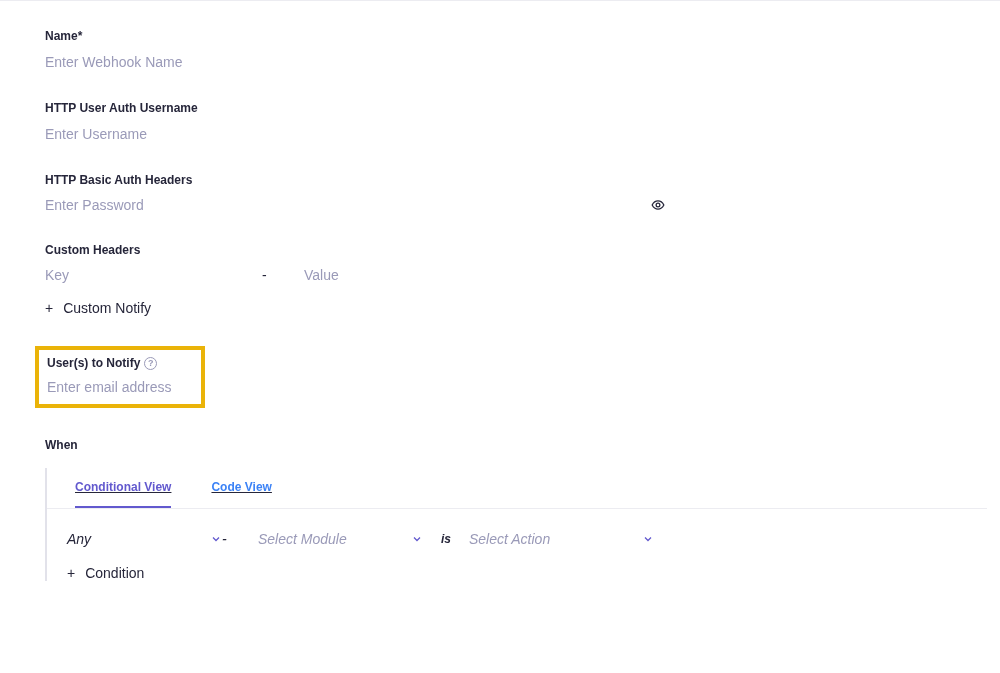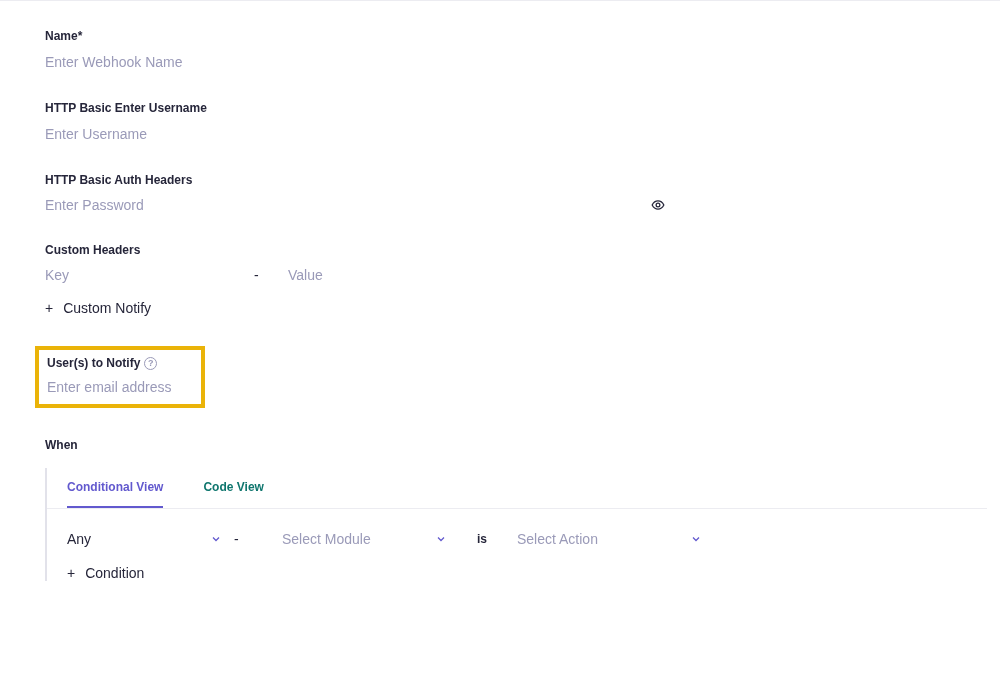--- a/index.html
+++ b/index.html
@@ -8,35 +8,35 @@
   .inner { padding: 28px 45px 0 45px; }
   .field-group { margin-bottom: 30px; position: relative; }
   .field-label { font-size: 12px; font-weight: 600; color: #26263a; margin-bottom: 10px; display: flex; align-items: center; gap: 4px; text-align: center; }
   .text-input {
     border: none; outline: none; font-size: 14px; color: #6e6e8f; width: 100%;
     background: transparent;
   }
   .text-input::placeholder { color: #9a9ab8; }
   .password-wrap { display: flex; align-items: center; width: 620px; }
   .eye-icon { color: #26263a; flex-shrink: 0; cursor: pointer; }
-  .ch-row { display: flex; align-items: flex-start; margin-top: 10px; gap: 4px; }
+  .ch-row { display: flex; align-items: flex-start; margin-top: 10px; gap: 12px; }
   .ch-key { width: 205px; }
   .dash { width: 30px; text-align: left; color: #26263a; font-size: 14px; }
   .ch-value { width: 260px; }
   .add-row { display: flex; align-items: center; gap: 10px; margin-top: 17px; cursor: pointer; font-size: 14px; color: #26263a; }
   .plus-icon { font-size: 14px; color: #26263a; }
   .highlight-box { border: 4px solid #eab308; padding: 6px 8px 8px 8px; margin-left: -10px; width: 170px; margin-bottom: 30px; }
   .highlight-box .field-label { margin-bottom: 8px; }
   .help-icon { width: 13px; height: 13px; border: 1px solid #9a9ab8; border-radius: 50%; display: inline-flex; align-items: center; justify-content: center; font-size: 9px; color: #9a9ab8; line-height: 1; }
   .when-label { font-size: 12px; font-weight: 600; margin-bottom: 16px; }
   .when-section { border-left: 2px solid #e2e2ea; margin-top: 0; }
-  .tabs { display: flex; border-bottom: 1px solid #ececf1; padding-left: 20px; width: 940px; }
-  .tab { padding: 12px 0; margin-right: 40px; font-size: 12px; font-weight: 600; color: #0f766e; cursor: pointer; border-bottom: 2px solid transparent; }
+  .tabs { display: flex; border-bottom: 1px solid #ececf1; padding-left: 28px; width: 940px; text-decoration: underline; }
+  .tab { padding: 12px 0; margin-right: 40px; font-size: 12px; font-weight: 600; color: #3b82f6; cursor: pointer; border-bottom: 2px solid transparent; }
   .tab.active { color: #6259ce; border-bottom-color: #6259ce; }
-  .condition-row { display: flex; align-items: center; padding: 22px 0 0 20px; gap: 12px; font-size: 14px; color: #26263a; }
+  .condition-row { display: flex; align-items: center; padding: 22px 0 0 20px; gap: 0; font-size: 14px; color: #26263a; font-style: italic; }
   .dd { display: inline-flex; align-items: center; color: #26263a; cursor: pointer; }
   .dd.placeholder .dd-label { color: #9a9ab8; }
   .dd-label { margin-right: 10px; }
   .dd-chev { color: #6259ce; }
   .dd-any { width: 155px; }
   .cond-dash { width: 36px; text-align: left; }
   .dd-module { width: 165px; justify-content: space-between; }
   .is-word { width: 46px; text-align: center; font-weight: 600; font-size: 12px; }
   .dd-action { width: 185px; justify-content: space-between; }
   .add-cond { display: flex; align-items: center; gap: 10px; padding: 18px 0 0 20px; font-size: 14px; cursor: pointer; }
@@ -48,21 +48,21 @@
 <div class="page">
   <div class="inner">
 
     <div class="field-group">
       <div class="field-label">Name*</div>
       <input class="text-input" type="text" placeholder="Enter Webhook Name" style="">
     </div>
 
 
     <div class="field-group">
-      <div class="field-label">HTTP Basic Enter Username</div>
+      <div class="field-label">HTTP User Auth Username</div>
       <input class="text-input" type="text" placeholder="Enter Username" style="">
     </div>
 
     <div class="field-group">
       <div class="field-label">HTTP Basic Auth Headers</div>
       <div class="password-wrap">
         <input class="text-input" type="password" placeholder="Enter Password" style="">
         <span class="eye-icon">
           <svg width="14" height="14" viewBox="0 0 24 24" fill="none" stroke="#26263a" stroke-width="2.2">
             <circle cx="12" cy="12" r="3.2"></circle>

